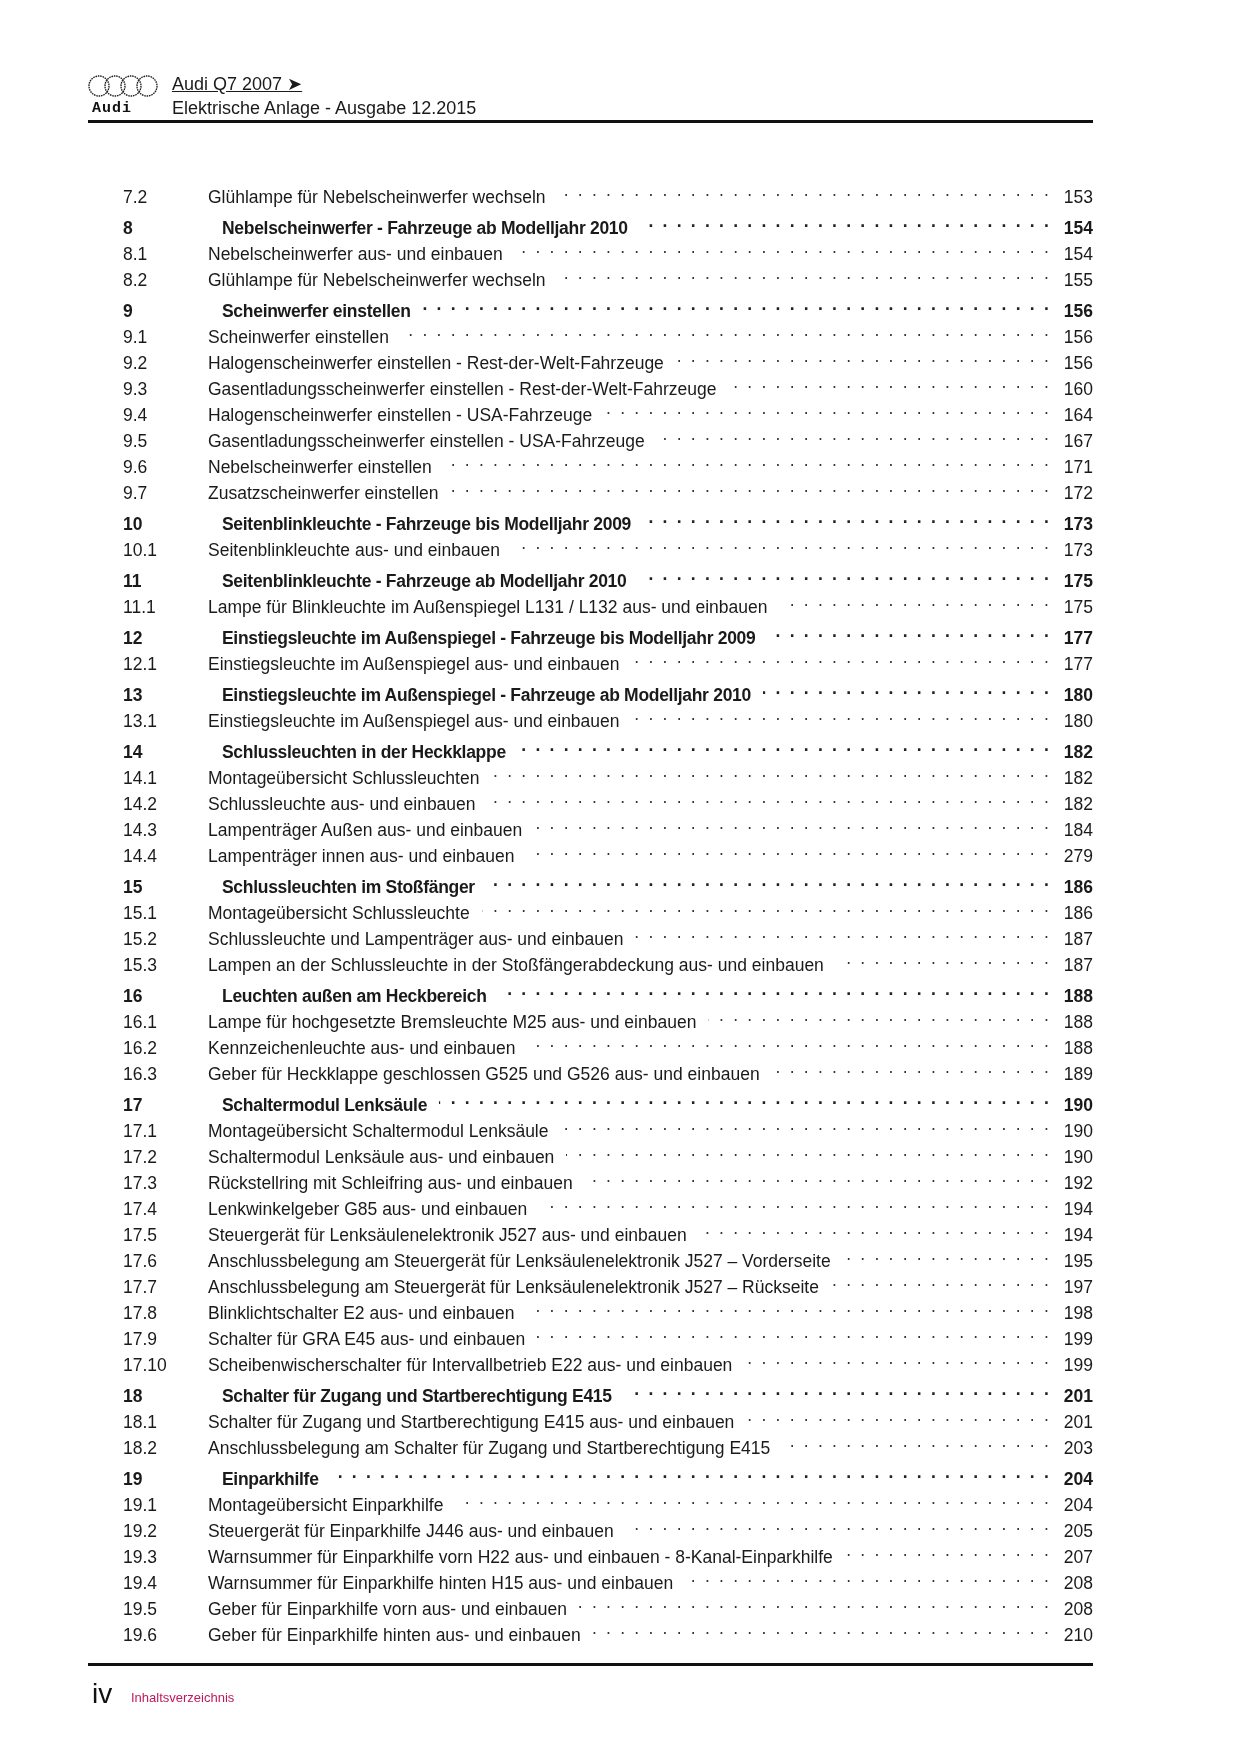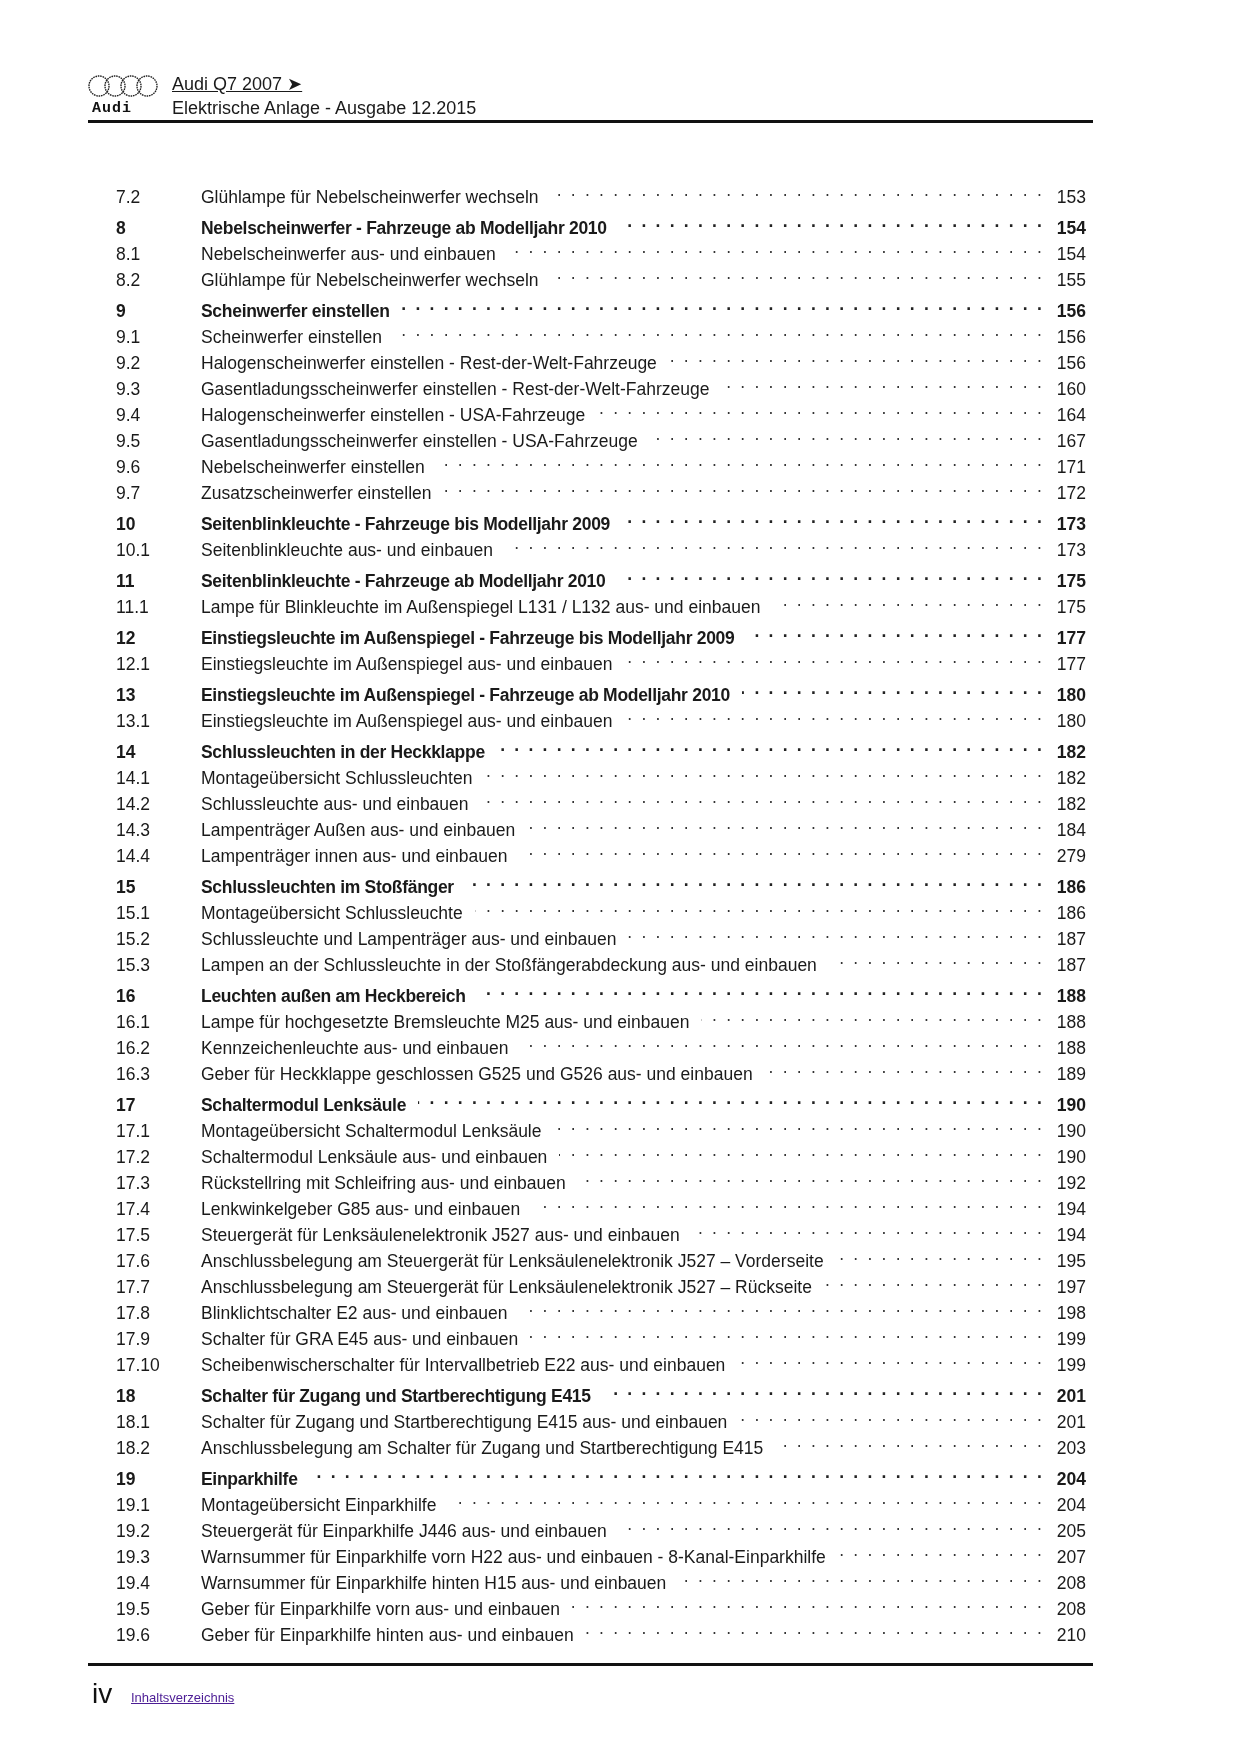--- a/index.html
+++ b/index.html
@@ -76,21 +76,21 @@
       position: absolute;
       left: 88px;
       top: 1663px;
       width: 1005px;
       height: 3px;
       background: #111;
     }
     
     .toc {
       position: absolute;
-      left: 116px;
+      left: 123px;
       top: 177px;
       width: 970px;
     }
     .toc-row {
       display: flex;
       align-items: baseline;
       height: 26px;
       font-size: 17.5px;
       line-height: 26px;
       white-space: nowrap;
@@ -105,20 +105,21 @@
     .num {
       width: 85px;
       flex: 0 0 85px;
     }
     .title {
       flex: 0 0 auto;
       padding-right: 12px;
     }
     .chapter .title {
       letter-spacing: -0.3px;
+      margin-left: 14px;
     }
     .leader {
       flex: 1 1 auto;
       overflow: hidden;
       position: relative;
       height: 26px;
     }
     .leader::after {
       content: ". . . . . . . . . . . . . . . . . . . . . . . . . . . . . . . . . . . . . . . . . . . . . . . . . . . . . . . . . . . . . . . . . . . . . . . . . . . . . . . . . . . . . . . . . . . . . . . . . . . . . . . . . . . . . . . . . . . . . . . . . .";
       position: absolute;
@@ -145,22 +146,21 @@
       left: 92px;
       top: 1678px;
       font-size: 28px;
       color: #111;
     }
     .footer-label {
       position: absolute;
       left: 131px;
       top: 1690px;
       font-size: 13px;
-      color: #4c1d95;
-      text-decoration: underline;
+      color: #be185d;
     }
   </style>
 </head>
 <body>
 
 <div class="header">
   <div class="logo">
     <svg class="rings" viewBox="0 0 70 24" width="70" height="24">
       <g fill="none" stroke="#222" stroke-width="1.4" stroke-dasharray="1.6 0.8">
         <circle cx="11" cy="12" r="10"></circle>

